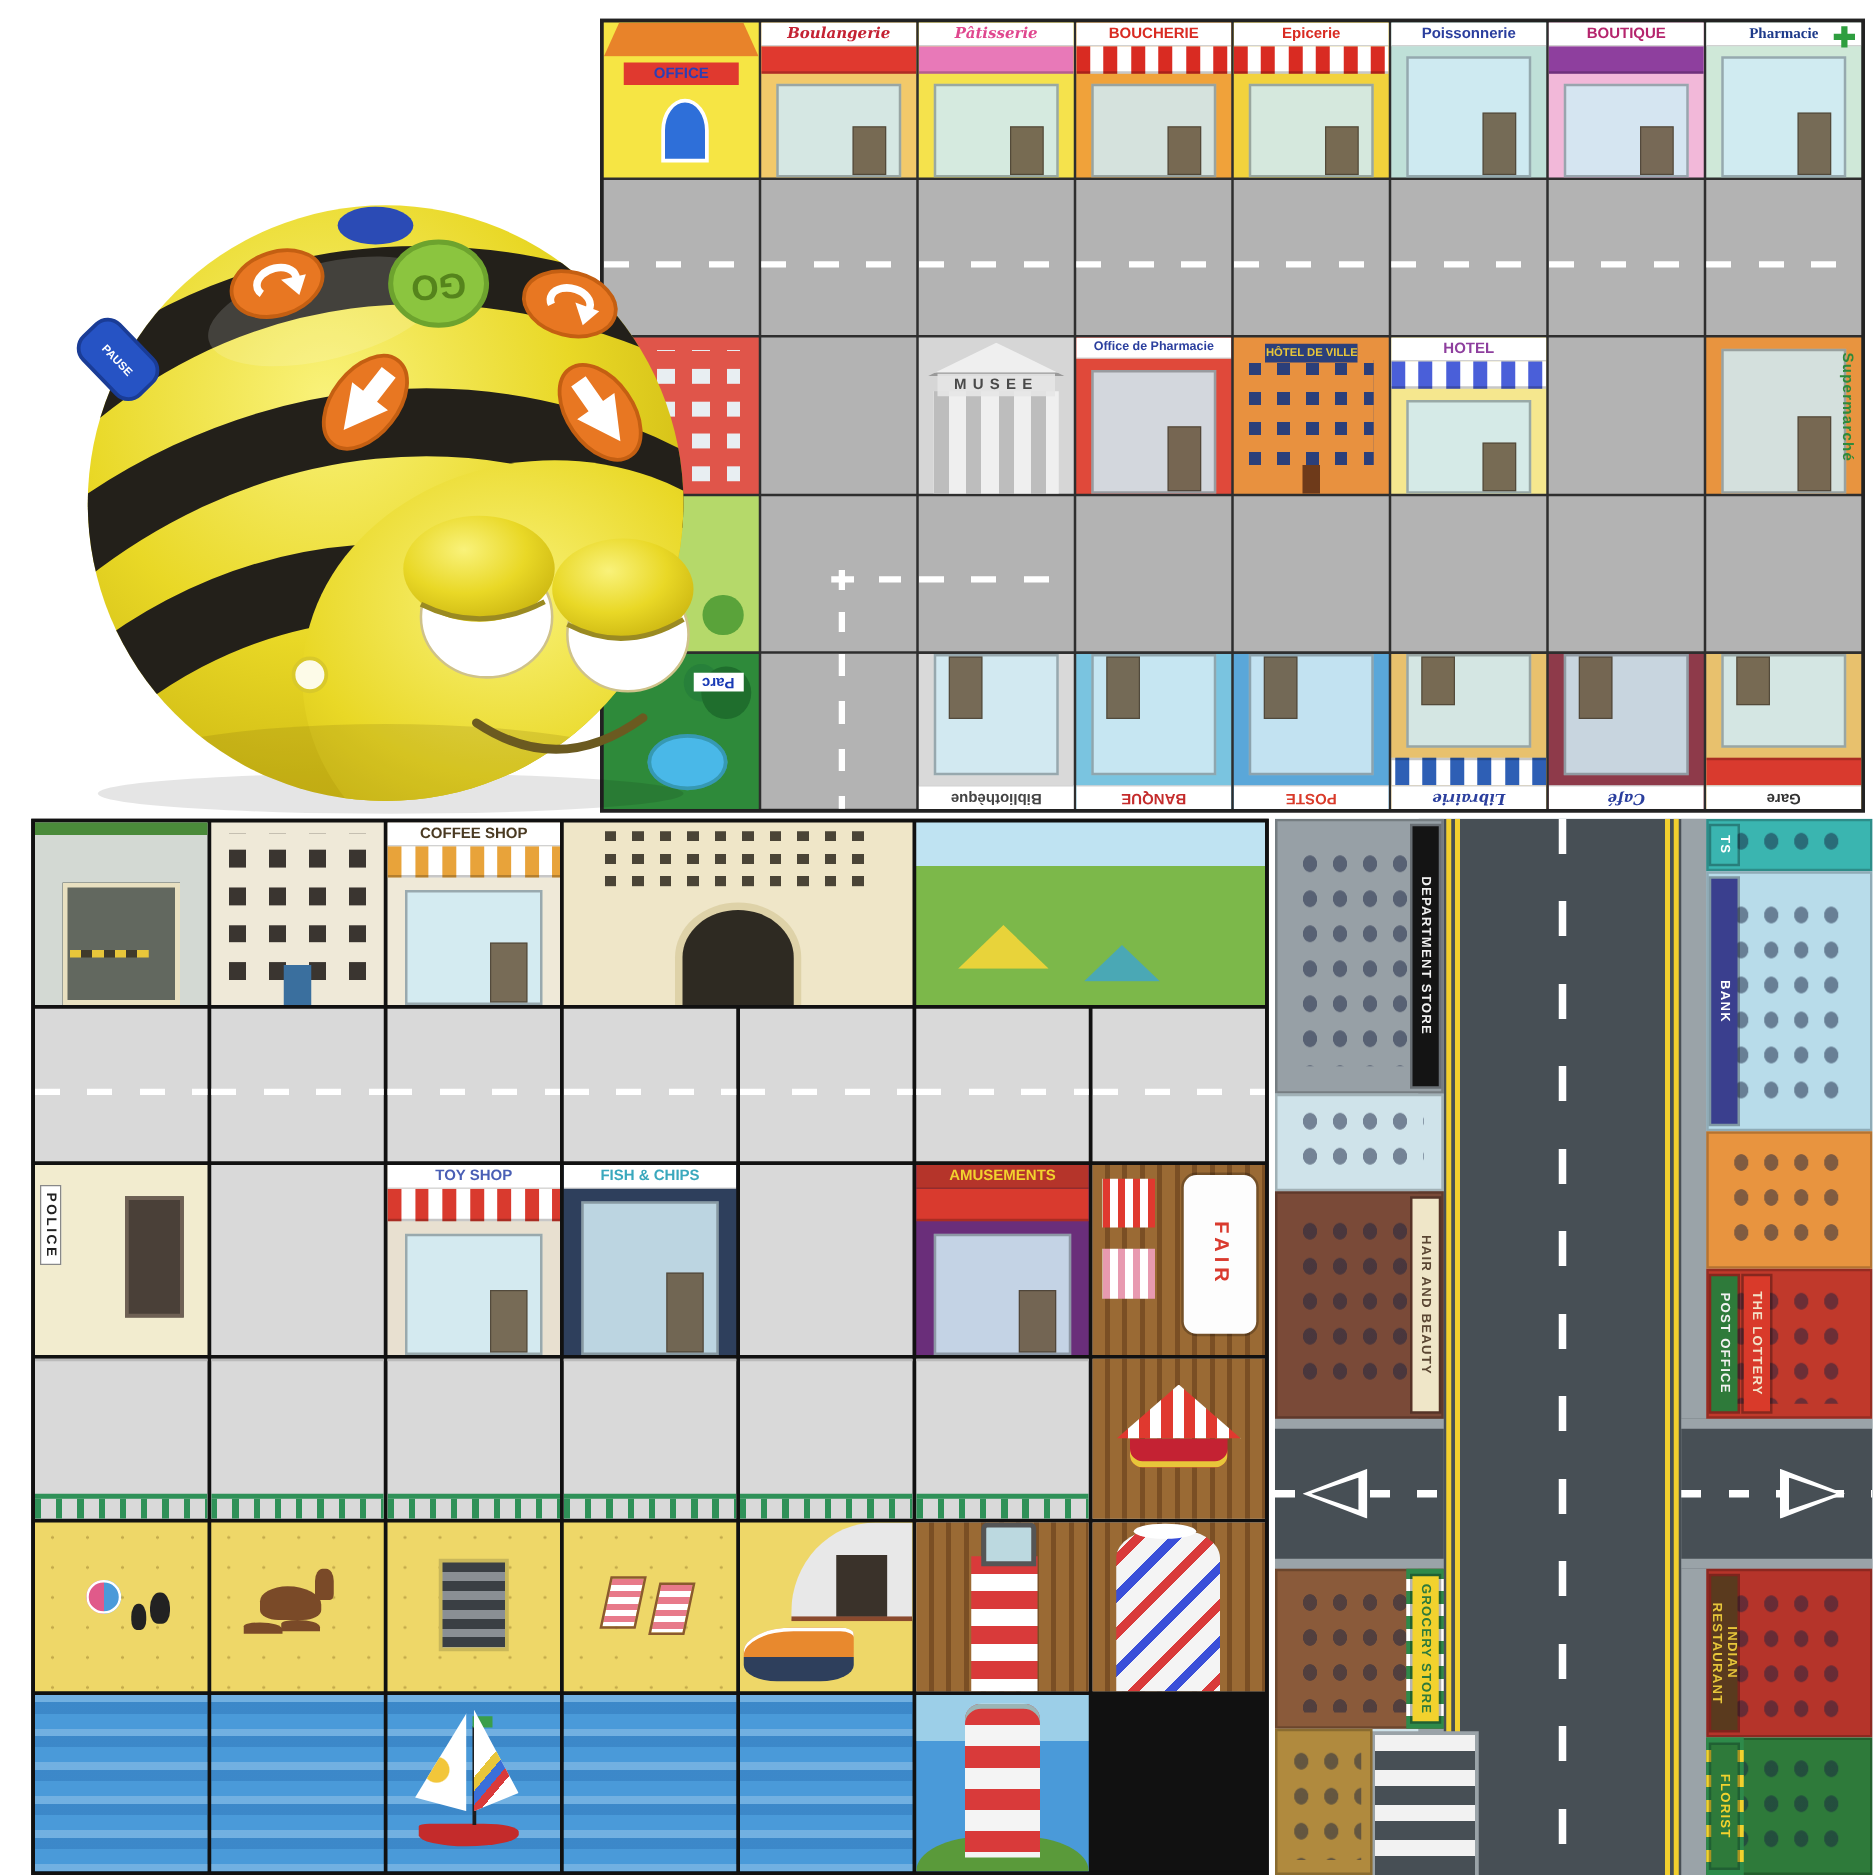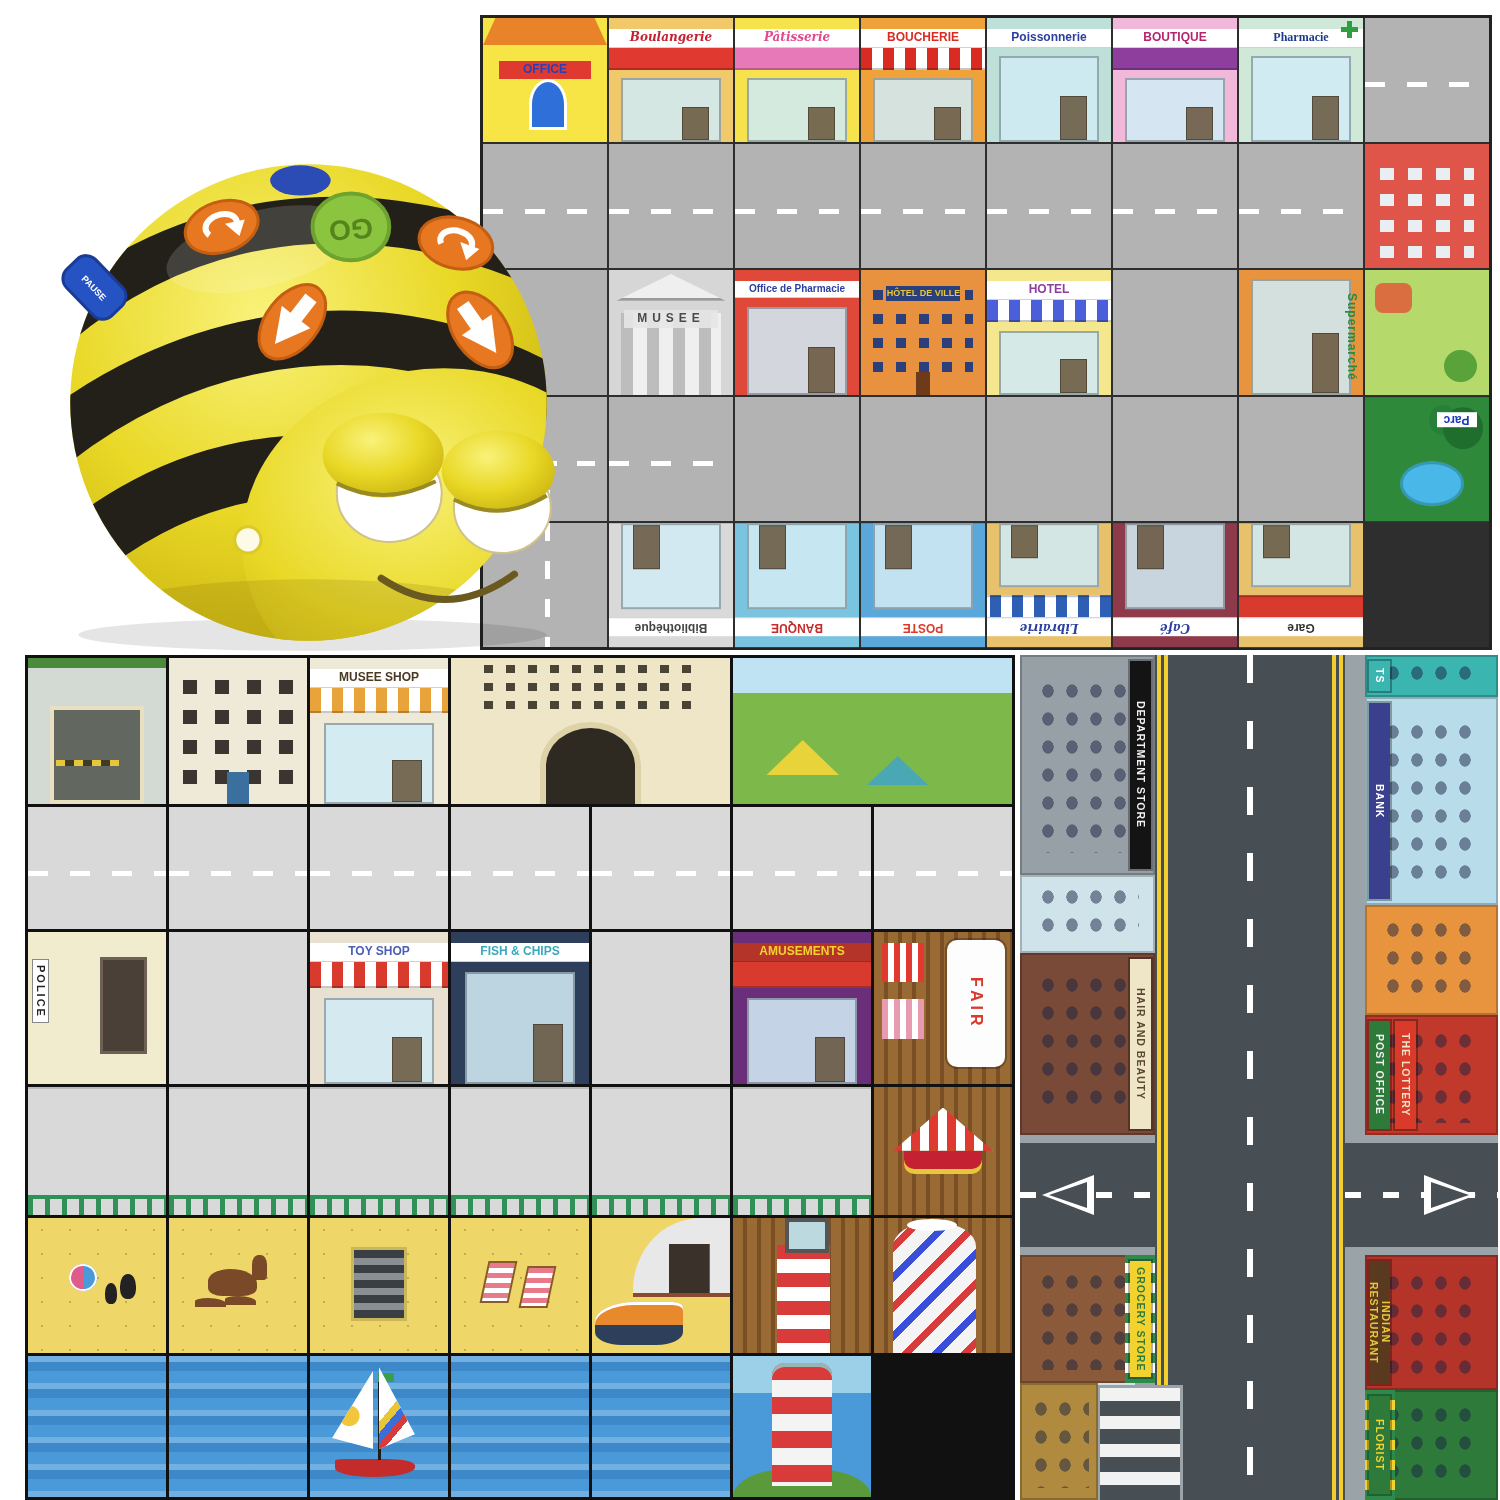--- a/index.html
+++ b/index.html
@@ -14,21 +14,21 @@
                 grid-template-rows:1.08fr .9fr 1.12fr .94fr 1fr 1.04fr;
                 gap:3px;background:#111;border:3px solid #111;}
   .mat-french{left:480px;top:15px;width:1012px;height:635px;}
   .mat-seaside{left:25px;top:655px;width:990px;height:845px;}
   .mat-road{left:1020px;top:655px;width:478px;height:845px;background:#cfe3ea;overflow:hidden;}
   
   .tile{position:relative;overflow:hidden;display:flex;flex-direction:column;background:#cccccc;}
   .tile.flip{transform:rotate(180deg);}
   .tlabel{display:block;text-align:center;font-weight:bold;font-size:12px;line-height:1.15;
           background:#fff;padding:2px 1px;white-space:nowrap;overflow:hidden;z-index:3;
-          border-bottom:1px solid rgba(0,0,0,.18);margin-top:11px;}
+          border-bottom:1px solid rgba(0,0,0,.18);}
   .tlabel.long{font-size:10px;}
   .tlabel.script{font-family:"DejaVu Serif",serif;font-style:italic;}
   .tile.vertical .tlabel{position:absolute;right:3px;top:8%;writing-mode:vertical-rl;
           background:transparent;border:none;font-size:12px;letter-spacing:1px;padding:2px;}
   .awning{height:16%;min-height:13px;z-index:2;border-bottom:2px solid rgba(0,0,0,.22);}
   .shopwin{flex:1;margin:7% 10% 0 10%;background:rgba(208,234,244,.88);
            border:2px solid rgba(0,0,0,.28);position:relative;z-index:1;}
   .shopwin::after{content:"";position:absolute;right:10%;bottom:0;width:26%;height:52%;
            background:rgba(92,70,42,.78);border:1px solid rgba(0,0,0,.3);}
   .cross{position:absolute;top:3px;right:5px;width:17px;height:17px;z-index:4;
@@ -261,20 +261,25 @@
         <div class="tile k-shop" style="background-color: rgb(245, 226, 76);">
           <span class="tlabel script" style="color: rgb(224, 72, 143);">Pâtisserie</span>
           <div class="awning" style="background: rgb(232, 121, 184);"></div>
           <div class="shopwin"></div>
         </div>
         <div class="tile k-shop" style="background-color: rgb(240, 162, 58);">
           <span class="tlabel" style="color: rgb(217, 43, 34);">BOUCHERIE</span>
           <div class="awning" style="background: repeating-linear-gradient(90deg, rgb(217, 43, 34) 0px, rgb(217, 43, 34) 11px, rgb(255, 255, 255) 11px, rgb(255, 255, 255) 22px);"></div>
           <div class="shopwin"></div>
         </div>
+        <div class="tile k-shop" style="background-color: rgb(242, 210, 60);">
+          <span class="tlabel" style="color: rgb(217, 43, 34);">Epicerie</span>
+          <div class="awning" style="background: repeating-linear-gradient(90deg, rgb(217, 43, 34) 0px, rgb(217, 43, 34) 11px, rgb(255, 255, 255) 11px, rgb(255, 255, 255) 22px);"></div>
+          <div class="shopwin"></div>
+        </div>
         <div class="tile k-shop" style="background-color: rgb(191, 224, 216);">
           <span class="tlabel" style="color: rgb(43, 63, 158);">Poissonnerie</span>
           <div class="shopwin"></div>
         </div>
         <div class="tile k-shop" style="background-color: rgb(242, 184, 217);">
           <span class="tlabel" style="color: rgb(181, 37, 109);">BOUTIQUE</span>
           <div class="awning" style="background: rgb(142, 63, 158);"></div>
           <div class="shopwin"></div>
         </div>
         <div class="tile k-shop" style="background-color: rgb(207, 232, 216);">
@@ -351,21 +356,21 @@
           <div class="shopwin"></div>
         </div>
       </div>
   </section>
 
   <section class="mat mat-seaside">
     <div class="grid grid-seaside" id="seaside-grid">
         <div class="tile k-carpark" style="background-color: rgb(211, 217, 211);"></div>
         <div class="tile k-flats" style="background-color: rgb(239, 233, 216);"></div>
         <div class="tile k-shop" style="background-color: rgb(239, 233, 216);">
-          <span class="tlabel" style="color: rgb(74, 58, 34);">MUSEE SHOP</span>
+          <span class="tlabel" style="color: rgb(74, 58, 34);">COFFEE SHOP</span>
           <div class="awning" style="background: repeating-linear-gradient(90deg, rgb(232, 163, 58) 0px, rgb(232, 163, 58) 11px, rgb(255, 255, 255) 11px, rgb(255, 255, 255) 22px);"></div>
           <div class="shopwin"></div>
         </div>
         <div class="tile k-hotel" style="grid-column: span 2; background-color: rgb(239, 230, 200);"></div>
         <div class="tile k-campsite" style="grid-column: span 2;"></div>
         <div class="tile k-road-h" style="background-color: rgb(217, 217, 217);"></div>
         <div class="tile k-road-h" style="background-color: rgb(217, 217, 217);"></div>
         <div class="tile k-road-h" style="background-color: rgb(217, 217, 217);"></div>
         <div class="tile k-road-h" style="background-color: rgb(217, 217, 217);"></div>
         <div class="tile k-road-h" style="background-color: rgb(217, 217, 217);"></div>

